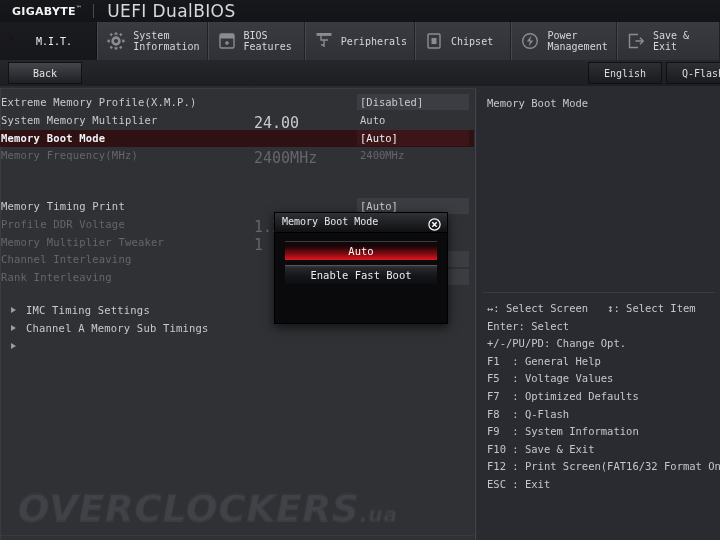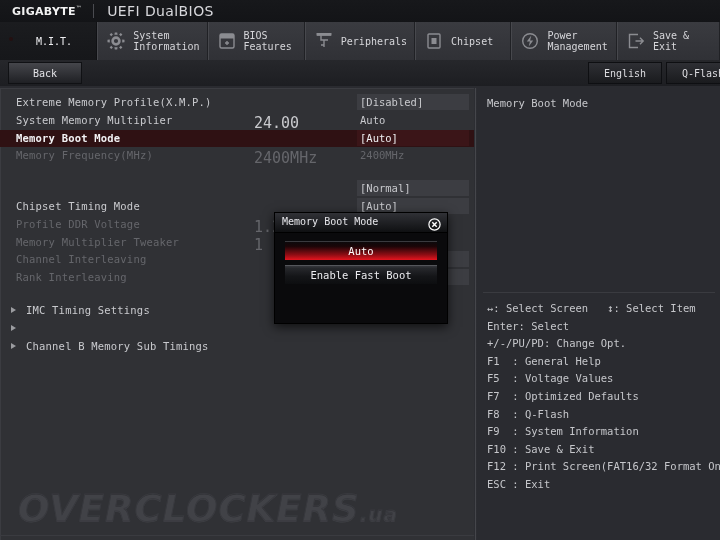--- a/index.html
+++ b/index.html
@@ -10,21 +10,21 @@
   }
   #app{position:relative;width:720px;height:540px;background:#2a2b30;overflow:hidden;}
 
   
   .brandbar{position:absolute;left:0;top:0;width:720px;height:22px;
     background:linear-gradient(#17181b,#131417);display:flex;align-items:center;}
   .gb-logo{font-family:"DejaVu Sans","Liberation Sans",sans-serif;font-weight:bold;
     font-size:11px;color:#f2f2f2;letter-spacing:.3px;padding-left:12px;}
   .gb-tm{font-size:6px;vertical-align:super;color:#cfcfcf;}
   .brand-div{width:1px;height:14px;background:#4a4b50;margin:0 13px 0 11px;}
-  .brand-title{font-family:"DejaVu Sans","Liberation Sans",sans-serif;font-size:14px;
+  .brand-title{font-family:"DejaVu Sans","Liberation Sans",sans-serif;font-size:17px;
     color:#d8d8dc;letter-spacing:.4px;}
 
   
   .tabstrip{position:absolute;left:0;top:22px;width:720px;height:38px;
     background:linear-gradient(#303136,#26272b);display:flex;align-items:stretch;}
   .tab{position:relative;display:flex;align-items:center;gap:6px;padding:0 8px;
     background:linear-gradient(#3a3b40,#303136);
     box-shadow:inset 1px 0 0 #47484d, inset -1px 0 0 #202125;}
   .tab.active{background:linear-gradient(#1b1c1f,#16171a);box-shadow:inset -1px 0 0 #101114;}
   .tab-label{font-size:10px;color:#d6d6da;line-height:11px;white-space:pre-line;}
@@ -59,21 +59,21 @@
   .content{position:absolute;left:0;top:88px;width:720px;height:452px;}
   .leftpane{position:absolute;left:0;top:0;width:474px;height:452px;
     background:#303135;box-shadow:inset 1px 1px 0 #3b3c41;}
   .vdiv{position:absolute;left:474px;top:0;width:3px;height:452px;
     background:linear-gradient(90deg,#202126,#45464b,#202126);}
   .rightpane{position:absolute;left:477px;top:0;width:243px;height:452px;background:#2a2b30;}
 
   
   .rows{position:absolute;left:0;top:6px;width:474px;}
   .row{position:relative;height:17.8px;}
-  .row .nm{position:absolute;left:16px;top:2px;font-size:10.5px;color:#c9cace;letter-spacing:.2px;}
+  .row .nm{position:absolute;left:1px;top:2px;font-size:10.5px;color:#c9cace;letter-spacing:.2px;}
   .row .mid{position:absolute;left:254px;top:2px;font-size:15px;color:#c9cace;}
   .row .val{position:absolute;left:357px;top:0px;width:112px;height:16px;
     font-size:10.5px;color:#c9cace;padding-left:3px;box-sizing:border-box;
     display:flex;align-items:center;}
   .row.boxed .val{background:#3c3d42;}
   .row.dim .nm,.row.dim .mid,.row.dim .val{color:#65666b;}
   .row.sel{background:#2f1113;}
   .row.sel .nm{color:#f2f2f4;font-weight:bold;}
   .row.sel .val{background:#3b1518;color:#f0f0f2;}
   .row.spacer{height:15px;}
@@ -220,24 +220,23 @@
             <span class="nm">Memory Boot Mode</span>
             <span class="val">[Auto]</span>
           </div>
           <div class="row dim">
             <span class="nm">Memory Frequency(MHz)</span>
             <span class="mid">2400MHz</span>
             <span class="val">2400MHz</span>
           </div>
           <div class="row spacer"></div>
           <div class="row boxed">
-            <span class="val">[Normal]</span>
           </div>
           <div class="row boxed">
-            <span class="nm">Chipset Timing Mode</span>
+            <span class="nm">Memory Timing Print</span>
             <span class="val">[Auto]</span>
           </div>
           <div class="row dim">
             <span class="nm">Profile DDR Voltage</span>
             <span class="mid">1.20V</span>
             <span class="val"></span>
           </div>
           <div class="row dim">
             <span class="nm">Memory Multiplier Tweaker</span>
             <span class="mid">1</span>
@@ -252,25 +251,25 @@
             <span class="val"></span>
           </div>
           <div class="row spacer"></div>
           <div class="row tree">
             <span class="tri"></span>
             <span class="nm">IMC Timing Settings</span>
             <span class="val"></span>
           </div>
           <div class="row tree">
             <span class="tri"></span>
+            <span class="nm">Channel A Memory Sub Timings</span>
             <span class="val"></span>
           </div>
           <div class="row tree">
             <span class="tri"></span>
-            <span class="nm">Channel B Memory Sub Timings</span>
             <span class="val"></span>
           </div>
         </div>
       <div class="footdiv"></div>
       <div class="wm"><span>OVERCLOCKERS</span><small>.ua</small></div>
     </div>
 
     <div class="vdiv"></div>
 
     <div class="rightpane">

